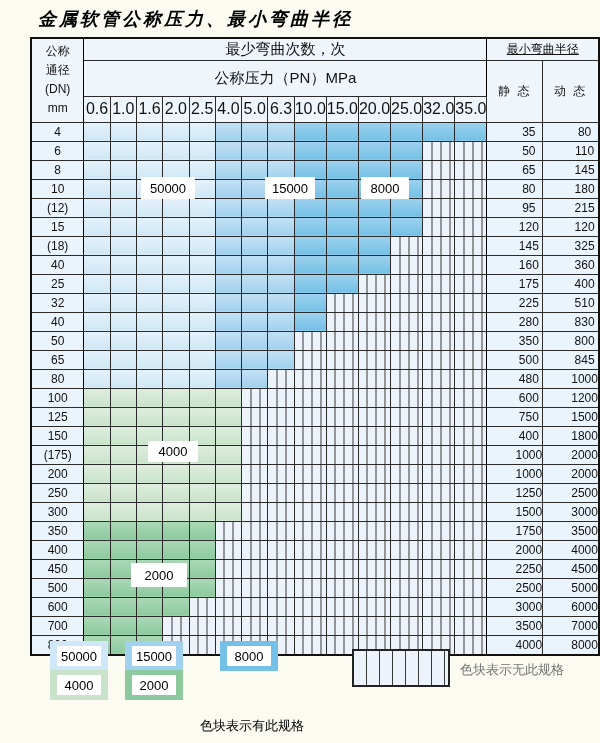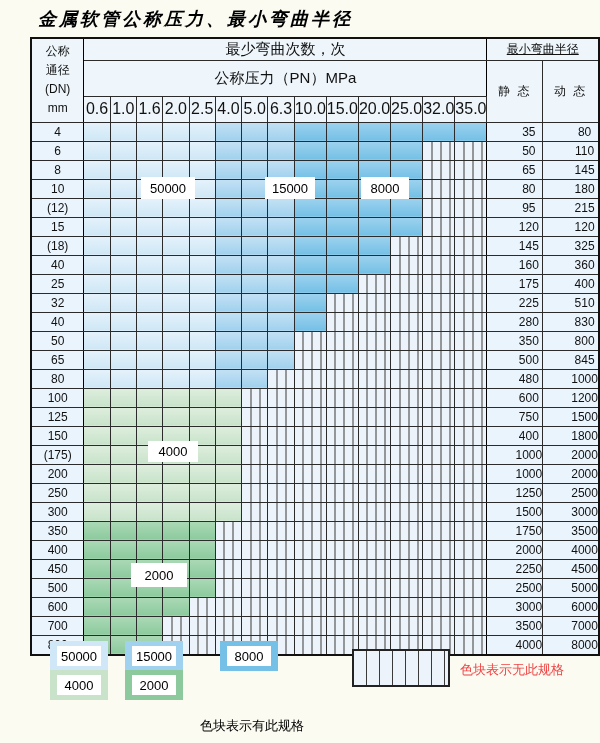--- a/index.html
+++ b/index.html
@@ -55,21 +55,21 @@
   .lg-50000{left:50px; top:5px; background:var(--c50000);}
   .lg-15000{left:125px; top:5px; background:var(--c15000);}
   .lg-8000{left:220px; top:5px; background:var(--c8000);}
   .lg-4000{left:50px; top:34px; background:var(--c4000);}
   .lg-2000{left:125px; top:34px; background:var(--c2000);}
   .lg-has-text{position:absolute; left:200px; top:41px; color:#000;margin-top:40px;}
   .lg-striped{position:absolute; left:352px; top:13px; width:98px; height:38px;
     border:2px solid #222; background-color:var(--striped-bg);
     background-image:repeating-linear-gradient(to right,
       transparent 0px, transparent 12px, var(--stripe-line) 12px, var(--stripe-line) 13px);}
-  .lg-no-text{position:absolute; left:460px; top:25px; color:#ef4444;}
+  .lg-no-text{position:absolute; left:460px; top:25px; color:#737373;}
 </style>
 </head>
 <body>
 
 <div class="page">
   <div class="title">金属软管公称压力、最小弯曲半径</div>
 
   <div class="table-wrap">
     <table>
       <colgroup>

